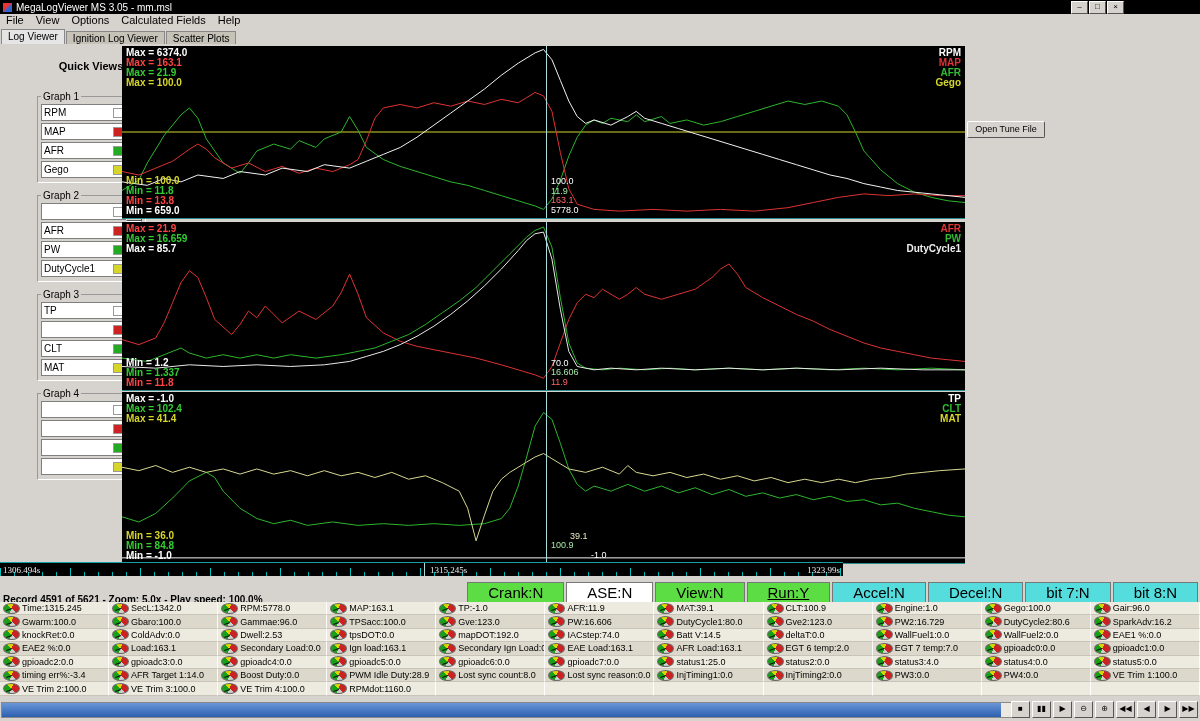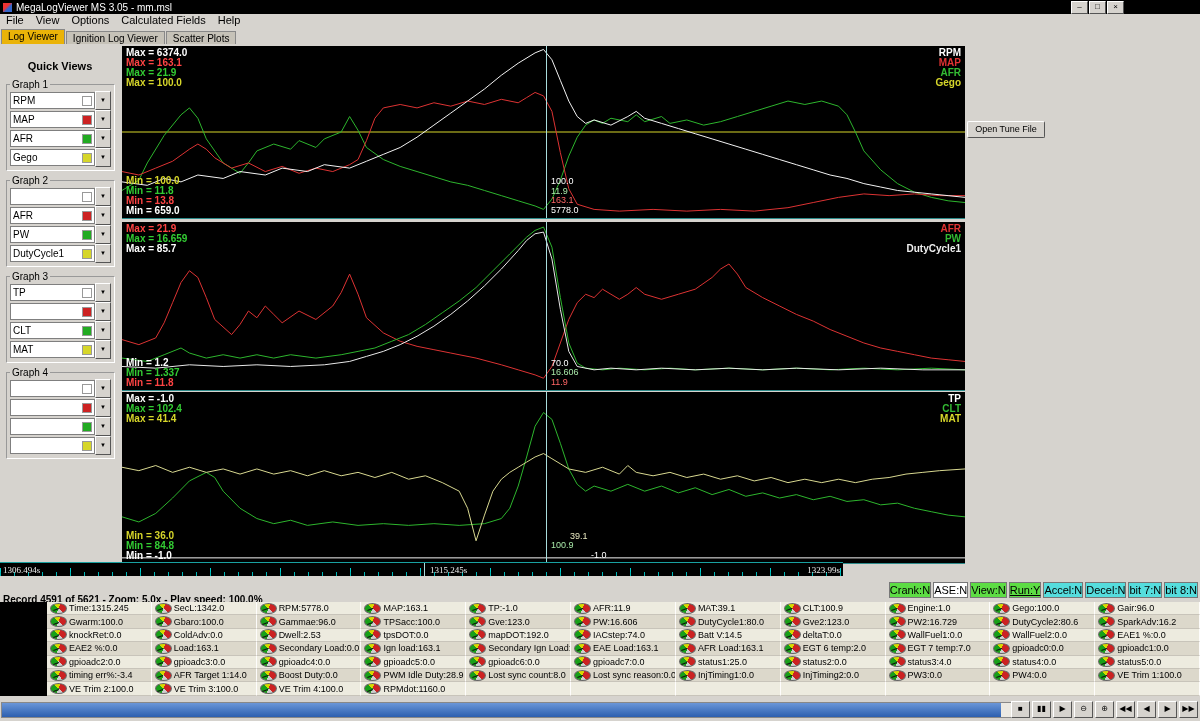--- a/index.html
+++ b/index.html
@@ -17,29 +17,29 @@
            text-align:center;color:#000;}
 
   
   .menubar{position:absolute;top:14px;left:0;right:0;height:15px;background:#d6d3ce;
            display:flex;align-items:flex-start;font-size:11px;border-bottom:1px solid #e8e5e0;}
   .menu-item{padding:0 6px;}
   .tabbar{position:absolute;top:29px;left:0;right:0;height:15px;background:#d6d3ce;
           display:flex;align-items:flex-end;padding-left:1px;}
   .tab{font-size:10px;padding:0 6px;height:12px;line-height:13px;background:#c6c2b8;
        border:1px solid #888;border-bottom:none;margin-right:1px;}
-  .tab.active{background:#eab308;height:14px;line-height:14px;margin-top:32px;}
+  .tab.active{background:#e5e5e5;height:14px;line-height:14px;margin-top:32px;}
 
   
   .main{position:absolute;top:44px;left:0;right:0;height:534px;background:#d6d3ce;}
 
   
-  .sidebar{position:absolute;left:0;top:0;width:120px;height:100%;}
+  .sidebar{position:absolute;left:0;top:0;width:120px;height:100%;padding-left:31px;}
   .sidebar-title{text-align:center;font-weight:bold;font-size:11px;padding:16px 0 12px 0;}
-  .group{margin:0 5px 9px 6px;border:1px solid;border-color:#999 #fff #fff #999;
+  .group{margin:12px 5px 9px 6px;border:1px solid;border-color:#999 #fff #fff #999;
          padding:7px 3px 2px 3px;position:relative;}
   .group-label{position:absolute;top:-6px;left:3px;background:#d6d3ce;font-size:10px;padding:0 2px;}
   .combo-row{display:flex;align-items:center;height:17px;margin-bottom:2px;}
   .combo{flex:1;display:flex;align-items:center;height:15px;background:#fff;
          border:1px solid #7f7f7f;}
   .combo-text{flex:1;font-size:10px;padding-left:2px;white-space:nowrap;overflow:hidden;}
   .combo-chip{width:8px;height:8px;border:1px solid #999;margin-right:2px;flex:none;}
   .combo-arrow{width:14px;height:17px;background:#d6d3ce;border:1px solid;
                border-color:#fff #555 #555 #fff;font-size:6px;line-height:16px;
                text-align:center;flex:none;}
@@ -72,24 +72,24 @@
   .tl-start{left:3px;} .tl-end{right:3px;}
 
   .open-tune{position:absolute;left:967px;top:77px;width:76px;height:15px;
              background:#d6d3ce;border:1px solid;border-color:#fff #555 #555 #fff;
              font-size:9px;text-align:center;line-height:14px;border-radius:2px;}
 
   
   .statusrow{position:absolute;top:578px;left:0;right:0;height:24px;background:#d6d3ce;}
   .record-text{position:absolute;left:3px;top:16px;font-size:10px;font-weight:bold;}
   .flags{position:absolute;right:2px;top:4px;display:flex;gap:2px;}
-  .flag{font-size:11px;border:1px solid #777;padding:1px 0;}
-
-  
-  .gauges{position:absolute;top:602px;left:0;right:0;height:94px;background:#000000;padding-left:47px;}
+  .flag{font-size:15px;border:1px solid #777;padding:1px 20px;}
+
+  
+  .gauges{position:absolute;top:602px;left:0;right:0;height:94px;background:#14532d;}
   .gauge-row{display:flex;height:13.4px;}
   .gauge-row:nth-child(odd){background:#edebdf;}
   .gauge-row:nth-child(even){background:#dcd8cb;}
   .gauge-cell{width:109.09px;display:flex;align-items:center;box-sizing:border-box;
               border-right:1px solid rgba(255,255,255,.9);
               border-bottom:1px solid #c8c4ba;overflow:hidden;}
   .gauge-icon{width:15px;height:9px;border-radius:50%;margin:0 2px 0 3px;flex:none;
               position:relative;border:1px solid #666;
               background:conic-gradient(from 135deg,#cfcfcf 0 65deg,#18a018 65deg 175deg,
                          #d8d800 175deg 250deg,#cc2222 250deg 360deg);}

